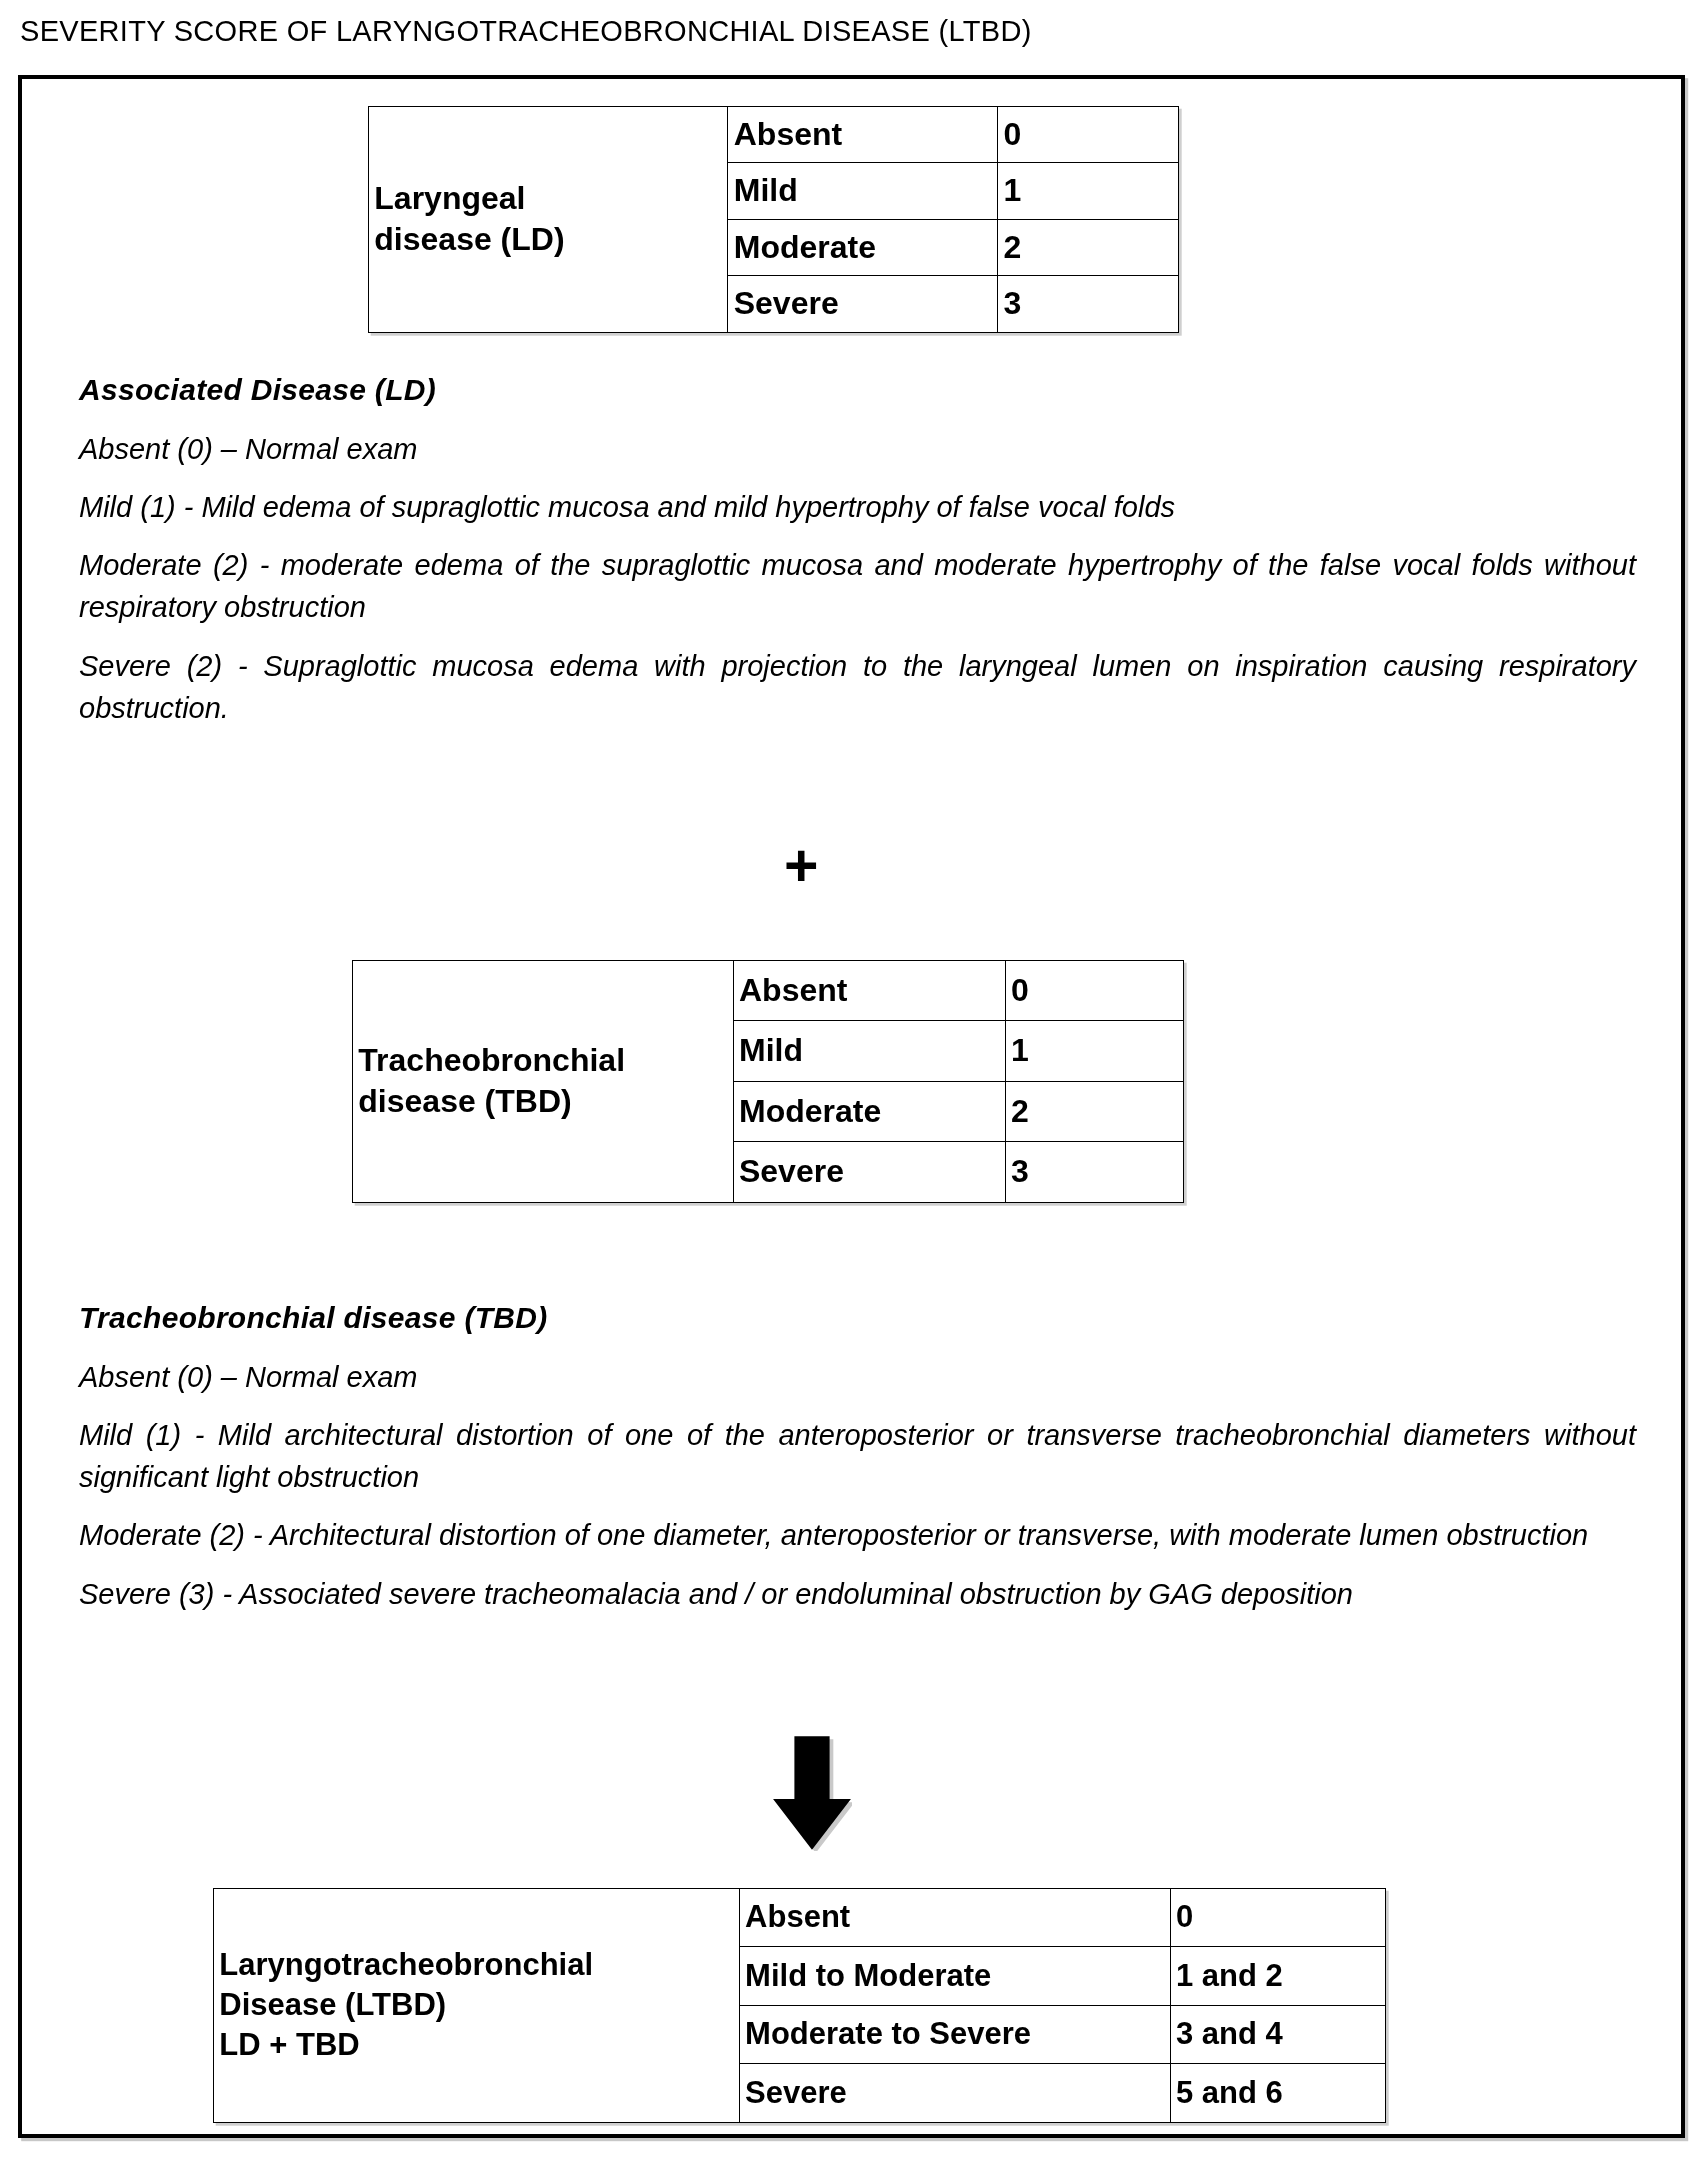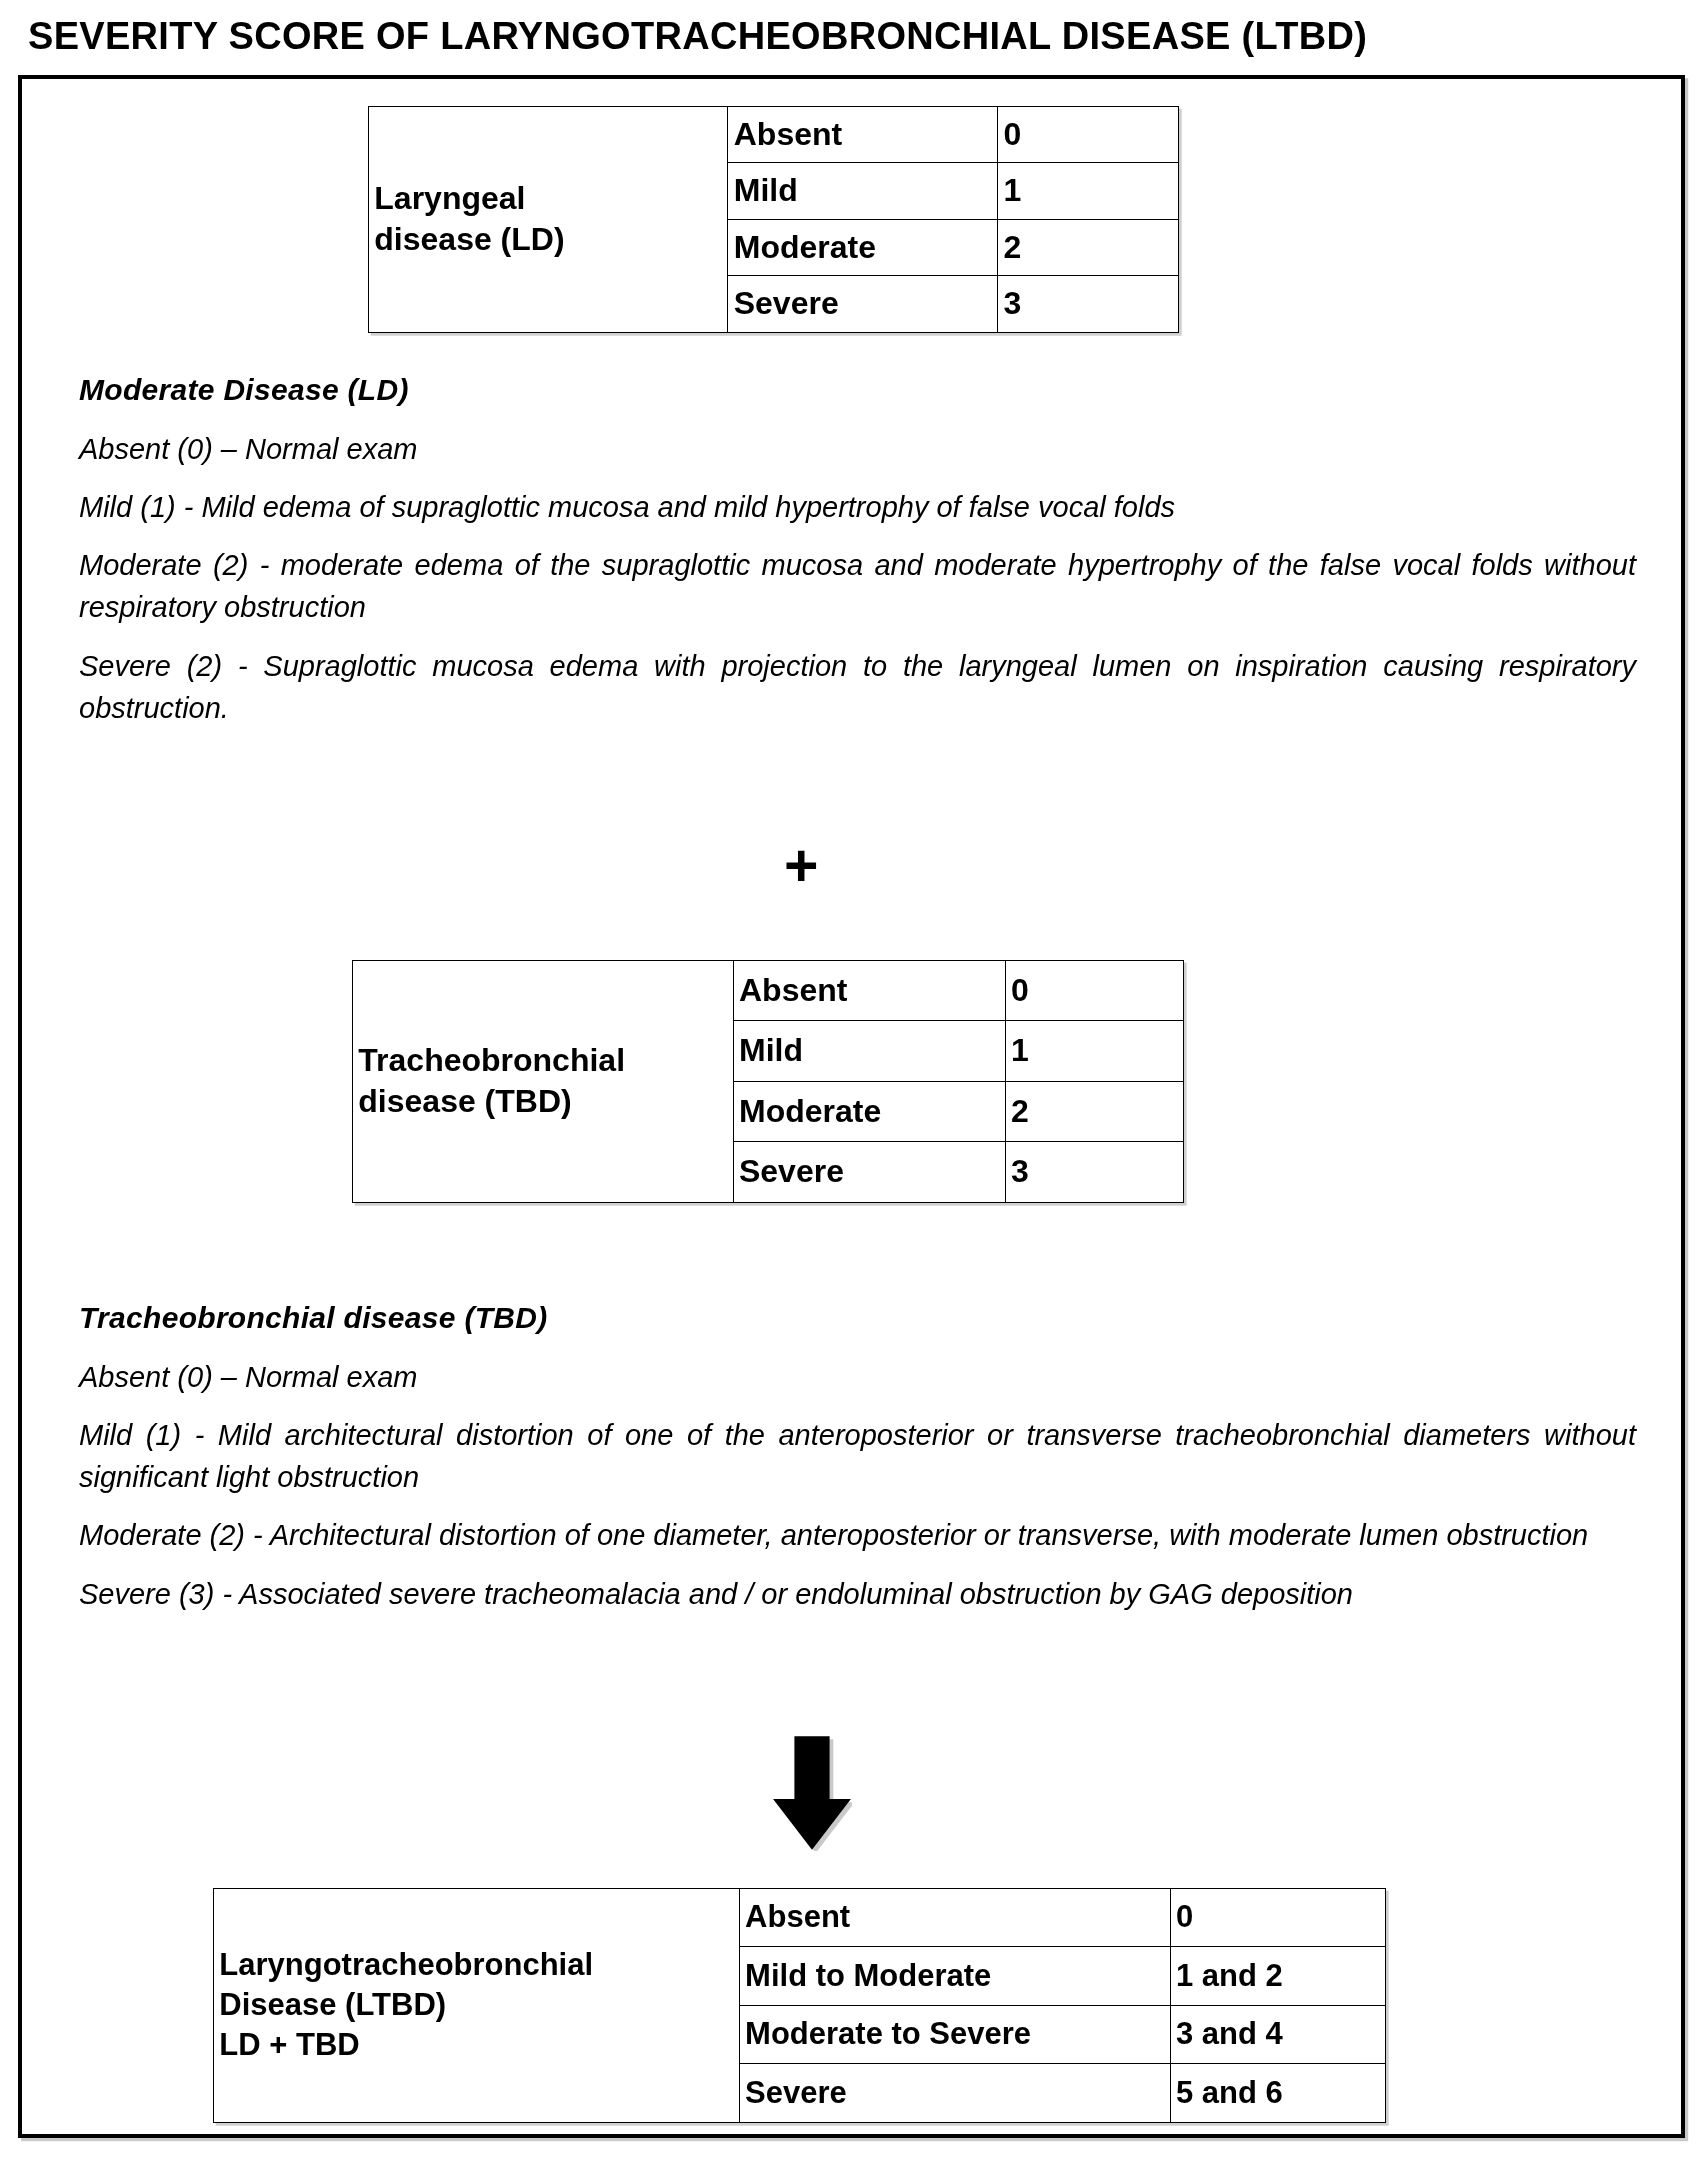--- a/index.html
+++ b/index.html
@@ -14,26 +14,25 @@
     color: #000000;
     position: relative;
     overflow: hidden;
   }
 
   
   .page-title {
     position: absolute;
     left: 20px;
     top: 16px;
-    font-size: 38px;
-    font-weight: bold;
+    font-size: 29px;
+    font-weight: normal;
     letter-spacing: 0.3px;
     white-space: nowrap;
     line-height: 1.1;
-    margin-left: 8px;
   }
 
   
   .outer-frame {
     position: absolute;
     left: 17.6px;
     top: 75px;
     width: 1667px;
     height: 2063px;
     border: 4.8px solid #000000;
@@ -172,21 +171,21 @@
       <td class="score-cell">2</td>
     </tr>
     <tr>
       <td class="grade-cell">Severe</td>
       <td class="score-cell">3</td>
     </tr>
   </tbody>
 </table>
 
 <div class="prose-block" id="ld-prose">
-  <div class="section-heading">Moderate Disease (LD)</div>
+  <div class="section-heading">Associated Disease (LD)</div>
   <p class="prose-line no-justify">Absent (0) – Normal exam</p>
   <p class="prose-line no-justify">Mild (1) - Mild edema of supraglottic mucosa and mild hypertrophy of false vocal folds</p>
   <p class="prose-line">Moderate (2) - moderate edema of the supraglottic mucosa and moderate hypertrophy of the false vocal folds without respiratory obstruction</p>
   <p class="prose-line">Severe (2) - Supraglottic mucosa edema with projection to the laryngeal lumen on inspiration causing respiratory obstruction.</p>
 </div>
 
 <div class="plus-symbol">+</div>
 
 <table class="score-table" id="table-tbd">
   <tbody>

